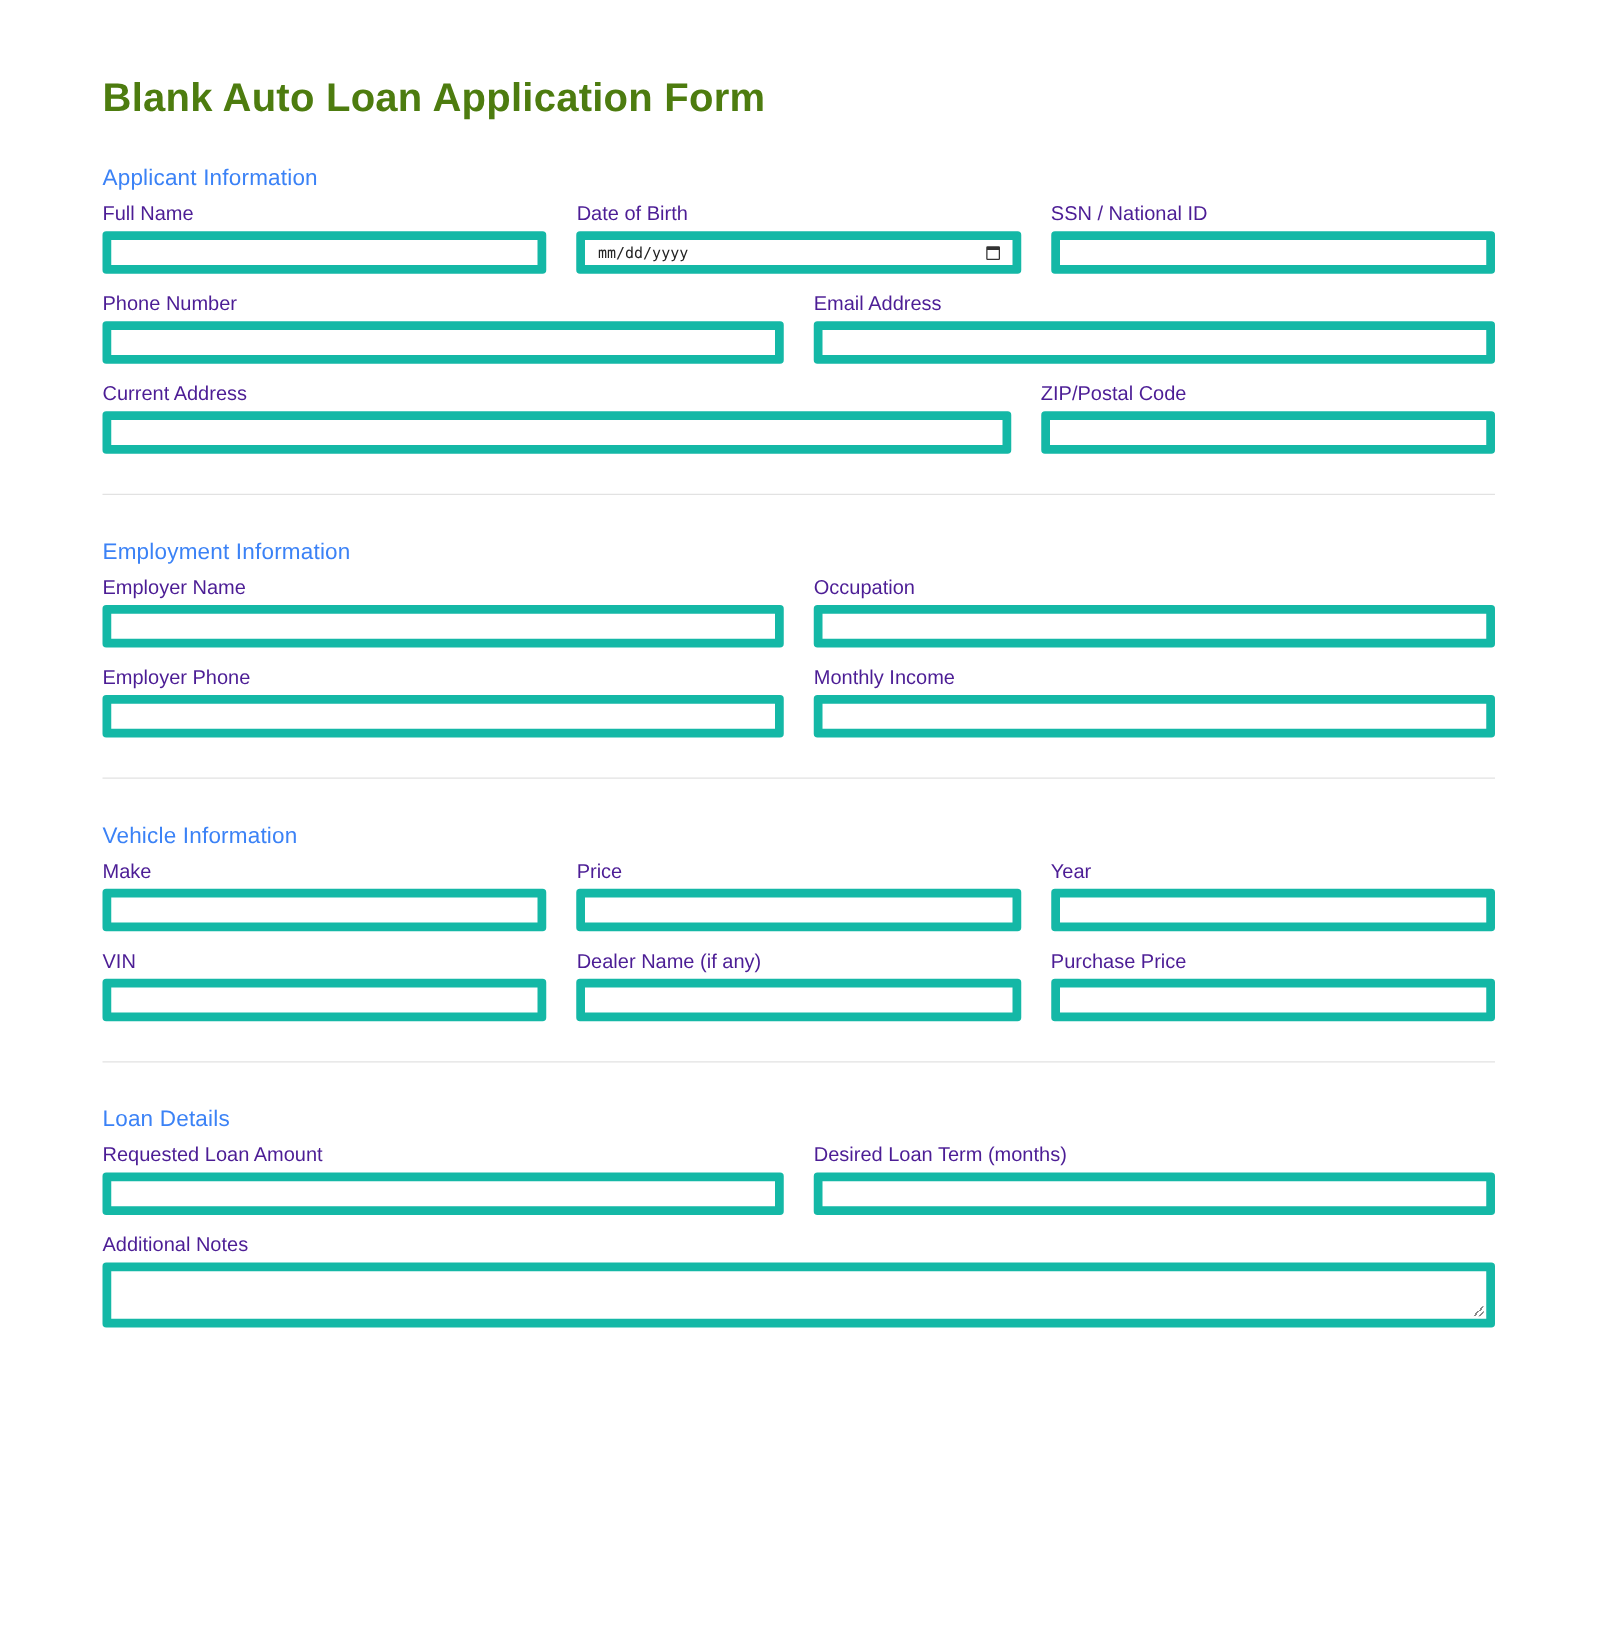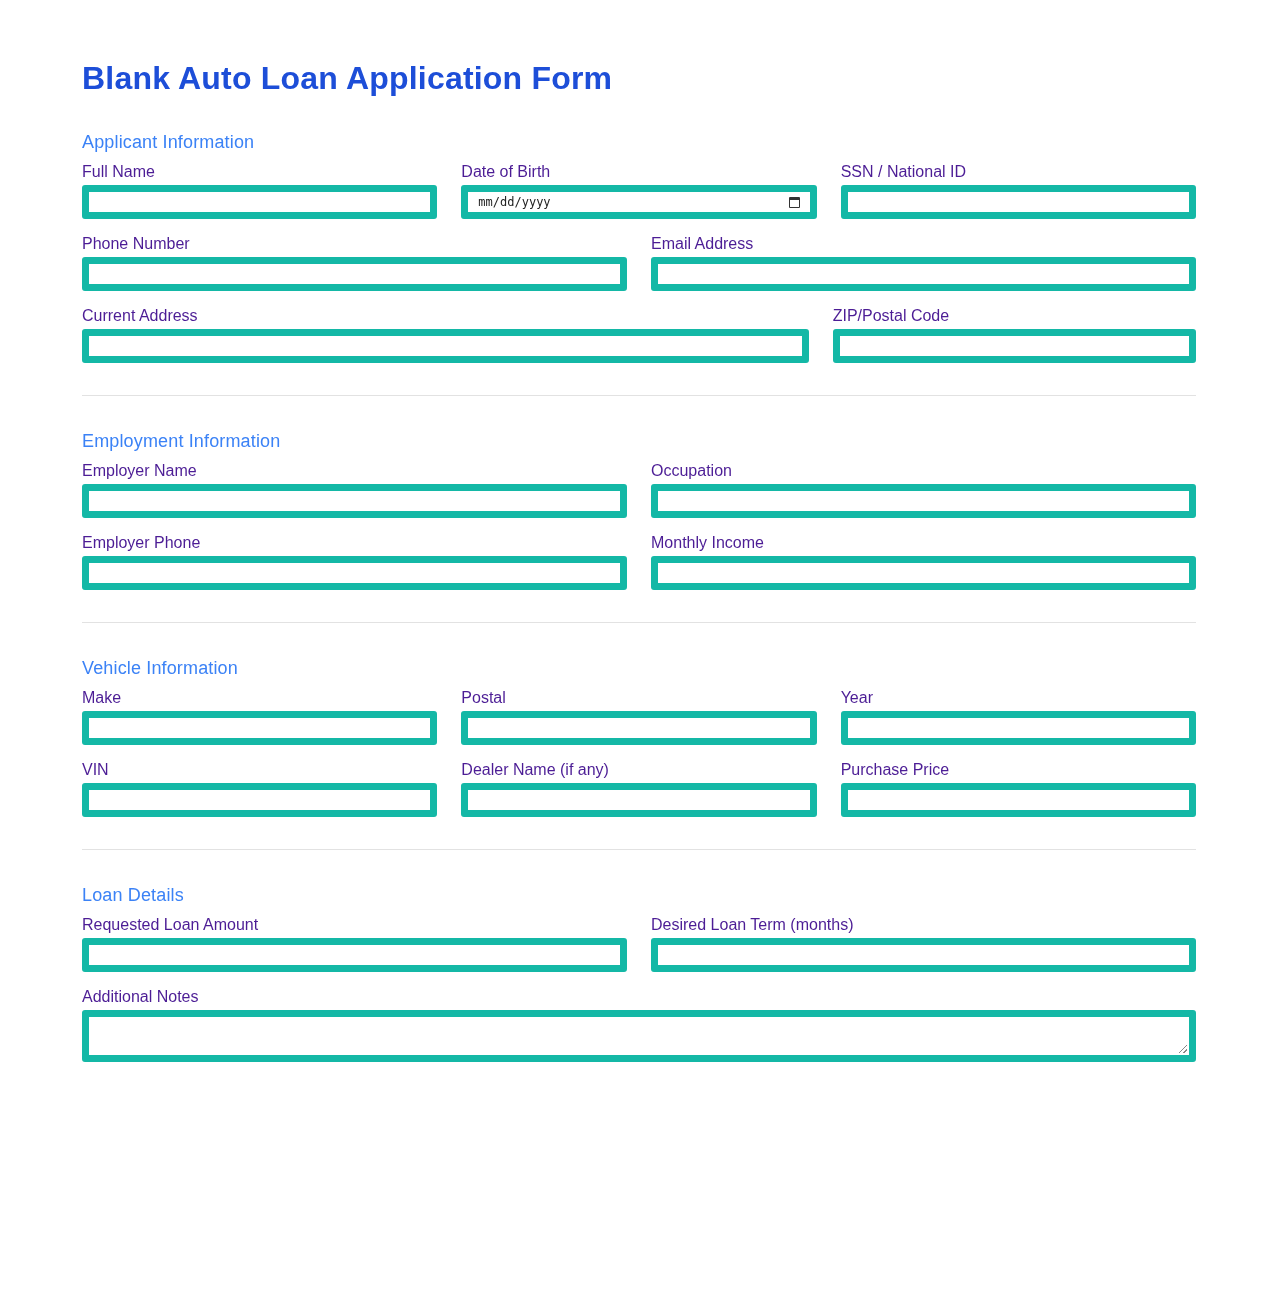--- a/index.html
+++ b/index.html
@@ -3,21 +3,21 @@
 <meta charset="utf-8">
 <style>
   * { box-sizing: border-box; }
   html, body { margin: 0; padding: 0; background: #ffffff; }
   body {
     width: 1278px; height: 1300px; overflow: hidden;
     font-family: "Liberation Sans", sans-serif; color: #111;
   }
   .page { position: relative; padding: 59px 82px 0 82px; }
   h1 {
-    margin: 0; font-size: 32px; line-height: 38px; font-weight: bold; color: #1d4ed8;
+    margin: 0; font-size: 32px; line-height: 38px; font-weight: bold; color: #4d7c0f;
     letter-spacing: 0.2px;
   }
   .section { padding-bottom: 17px; border-bottom: 1px solid #e2e2e2; }
   .section.last { border-bottom: none; }
   .section-heading {
     margin: 0 0 9px 0; font-size: 18px; line-height: 22px; font-weight: normal;
     color: #3b82f6; letter-spacing: 0.15px;
   }
   .sec-1 { margin-top: 34px; }
   .sec-n { margin-top: 34px; }
@@ -124,21 +124,21 @@
   </section>
 
   <section class="section sec-n">
     <h2 class="section-heading">Vehicle Information</h2>
     <div class="row cols-3">
       <div class="field">
         <label>Make</label>
         <div class="input"></div>
       </div>
       <div class="field">
-        <label>Postal</label>
+        <label>Price</label>
         <div class="input"></div>
       </div>
       <div class="field">
         <label>Year</label>
         <div class="input"></div>
       </div>
     </div>
     <div class="row cols-3">
       <div class="field">
         <label>VIN</label>

